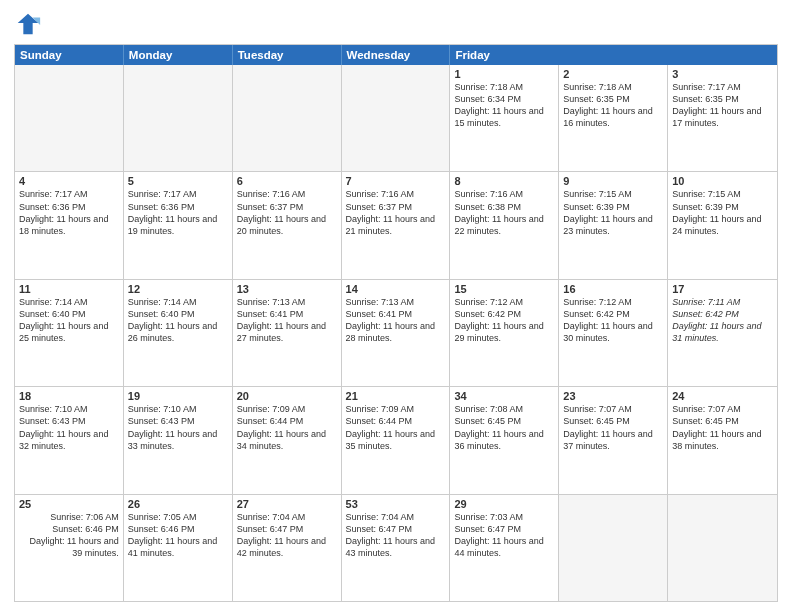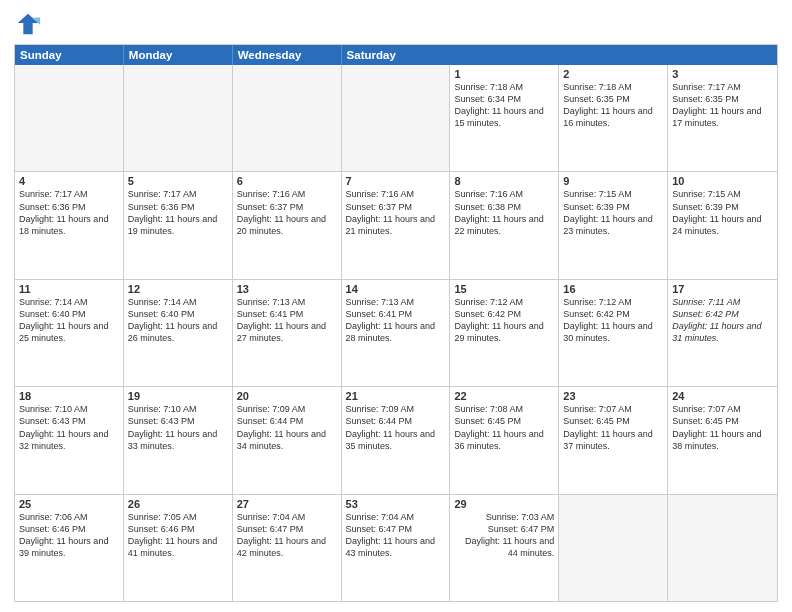--- a/index.html
+++ b/index.html
@@ -132,22 +132,23 @@
     <div class="title-block">
       <div class="month-year"></div>
       <div class="location"></div>
     </div>
   </div>
 
   <div class="calendar">
     <div class="cal-header-row">
     <div class="cal-header-cell">Sunday</div>
         <div class="cal-header-cell">Monday</div>
+        <div class="cal-header-cell">Tuesday</div>
         <div class="cal-header-cell">Wednesday</div>
-        <div class="cal-header-cell">Saturday</div>
+        <div class="cal-header-cell">Friday</div>
       </div>
     <div class="cal-body">
     <div class="cal-row">
           <div class="cal-cell empty"></div>
           <div class="cal-cell empty"></div>
           <div class="cal-cell empty"></div>
           <div class="cal-cell empty"></div>
           <div class="cal-cell">
             <div class="day-number">1</div>
             <div class="cell-info" style="white-space: pre-line;">Sunrise: 7:18 AM
@@ -274,42 +275,42 @@
 Sunset: 6:44 PM
 Daylight: 11 hours and 34 minutes.</div>
           </div>
           <div class="cal-cell">
             <div class="day-number">21</div>
             <div class="cell-info" style="white-space: pre-line;">Sunrise: 7:09 AM
 Sunset: 6:44 PM
 Daylight: 11 hours and 35 minutes.</div>
           </div>
           <div class="cal-cell">
-            <div class="day-number">22</div>
+            <div class="day-number">34</div>
             <div class="cell-info" style="white-space: pre-line;">Sunrise: 7:08 AM
 Sunset: 6:45 PM
 Daylight: 11 hours and 36 minutes.</div>
           </div>
           <div class="cal-cell">
             <div class="day-number">23</div>
             <div class="cell-info" style="white-space: pre-line;">Sunrise: 7:07 AM
 Sunset: 6:45 PM
 Daylight: 11 hours and 37 minutes.</div>
           </div>
           <div class="cal-cell">
             <div class="day-number">24</div>
             <div class="cell-info" style="white-space: pre-line;">Sunrise: 7:07 AM
 Sunset: 6:45 PM
 Daylight: 11 hours and 38 minutes.</div>
           </div>
         </div>
         <div class="cal-row">
           <div class="cal-cell">
             <div class="day-number">25</div>
-            <div class="cell-info" style="white-space: pre-line;">Sunrise: 7:06 AM
+            <div class="cell-info" style="white-space: pre-line; text-align: right;">Sunrise: 7:06 AM
 Sunset: 6:46 PM
 Daylight: 11 hours and 39 minutes.</div>
           </div>
           <div class="cal-cell">
             <div class="day-number">26</div>
             <div class="cell-info" style="white-space: pre-line;">Sunrise: 7:05 AM
 Sunset: 6:46 PM
 Daylight: 11 hours and 41 minutes.</div>
           </div>
           <div class="cal-cell">
@@ -319,21 +320,21 @@
 Daylight: 11 hours and 42 minutes.</div>
           </div>
           <div class="cal-cell">
             <div class="day-number">53</div>
             <div class="cell-info" style="white-space: pre-line;">Sunrise: 7:04 AM
 Sunset: 6:47 PM
 Daylight: 11 hours and 43 minutes.</div>
           </div>
           <div class="cal-cell">
             <div class="day-number">29</div>
-            <div class="cell-info" style="white-space: pre-line; text-align: right;">Sunrise: 7:03 AM
+            <div class="cell-info" style="white-space: pre-line;">Sunrise: 7:03 AM
 Sunset: 6:47 PM
 Daylight: 11 hours and 44 minutes.</div>
           </div>
           <div class="cal-cell empty"></div>
           <div class="cal-cell empty"></div>
         </div>
       </div>
   </div>
 </div>
 

